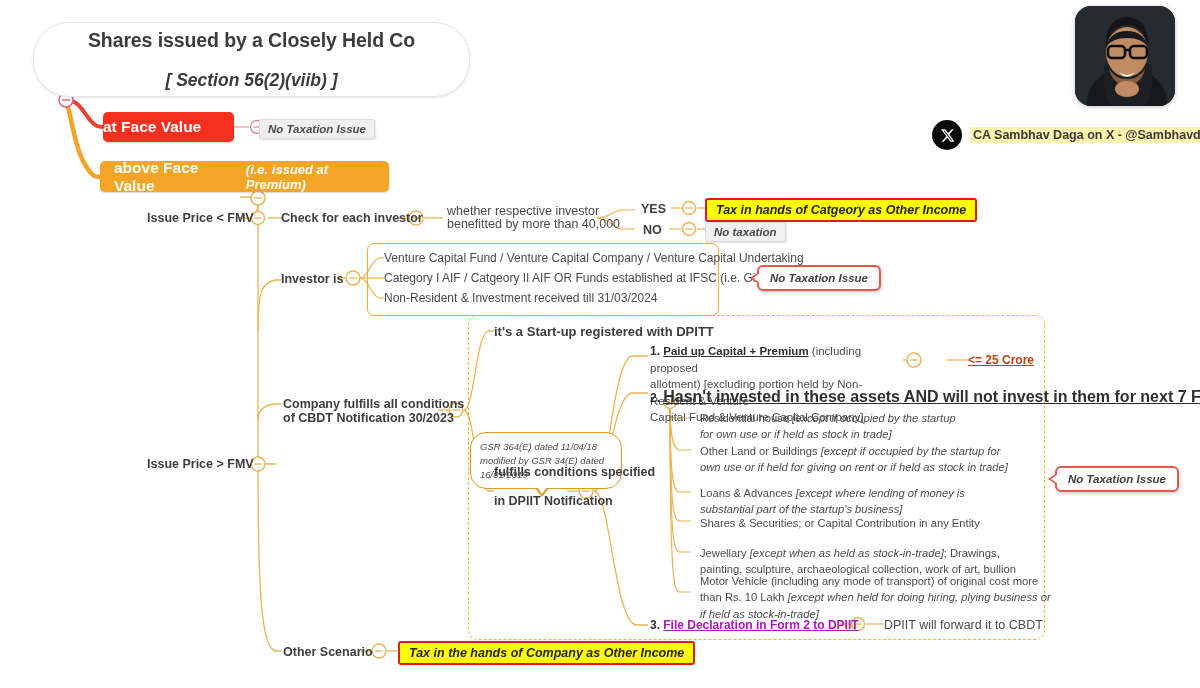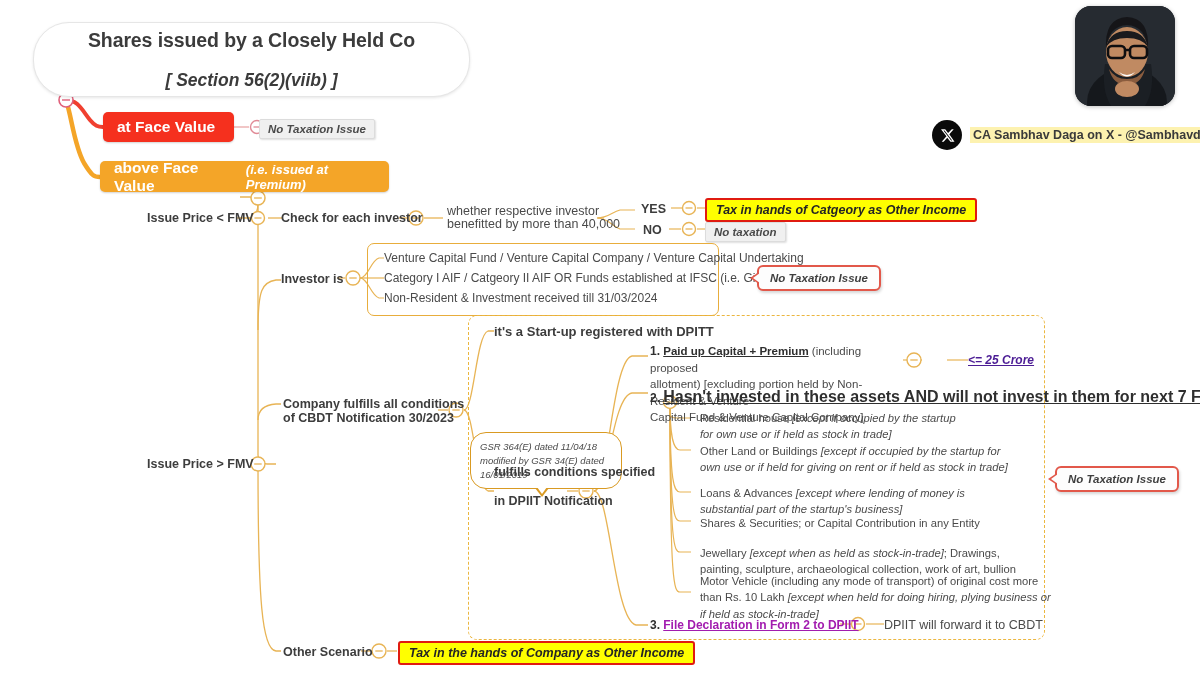--- a/index.html
+++ b/index.html
@@ -23,21 +23,21 @@
   }
   .root-line1{font-size:19.5px;font-weight:bold;color:#3b3b3b;letter-spacing:-.1px;}
   .root-line2{font-size:17.5px;font-weight:bold;font-style:italic;color:#3b3b3b;margin-top:18px;}
 
   
   .bar{
     position:absolute;border-radius:5px;display:flex;align-items:center;
     color:#fff;font-weight:bold;box-shadow:0 1px 2px rgba(0,0,0,.18);
   }
   .bar-face{left:103px;top:112px;width:131px;height:30px;background:#f5301e;
-    padding-left:14px;font-size:15.5px;box-sizing:border-box;}
+    font-size:15.5px;box-sizing:border-box;}
   .bar-prem{left:100px;top:161px;width:289px;height:31px;background:#f4a528;
     padding-left:14px;font-size:15.5px;box-sizing:border-box;}
   .bar-prem .sub{font-size:13px;font-style:italic;font-weight:bold;margin-left:5px;}
 
   
   .lbl{position:absolute;font-size:12.5px;color:#4a4a4a;white-space:pre;}
   .lbl.b{font-weight:bold;color:#3d3d3d;}
   .lbl.n{font-weight:normal;color:#4a4a4a;}
 
   
@@ -309,21 +309,21 @@
   <div class="lbl b" style="left:494px;top:494px;font-size:12.5px;">in DPIIT Notification</div>
 
   <div class="callout" style="left:1055px;top:466px;">No Taxation Issue</div>
 
   <div class="cond" style="left:650px;top:343px;width:250px;">
     <span class="num">1.</span>
     <u style="font-weight:bold;color:#2f2f2f;">Paid up Capital + Premium</u><span> (including proposed</span><br>
     <span>allotment) [excluding portion held by Non-Resident &amp; Venture</span><br>
     <span>Capital Fund &amp; Venture Capital Company]</span>
   </div>
-  <div style="position:absolute;left:968px;top:353px;font-size:12px;font-weight:bold;color:#4c1d95;text-decoration:underline;white-space:nowrap;font-style:italic;">&lt;= 25 Crore</div>
+  <div style="position:absolute;left:968px;top:353px;font-size:12px;font-weight:bold;color:#c2410c;text-decoration:underline;white-space:nowrap;">&lt;= 25 Crore</div>
 
   <div class="cond" style="left:650px;top:386px;white-space:nowrap;">
     <span class="num">2.</span>
     <u style="font-weight:bold;color:#2f2f2f;font-size:16px;">Hasn't invested in these assets AND will not invest in them for next 7 FYs</u>
   </div>
 
   <div class="asset" style="left:700px;top:410px;">
     <span>Residential house </span><i>[except if occupied by the startup</i><br>
     <i>for own use or if held as stock in trade]</i>
   </div>

